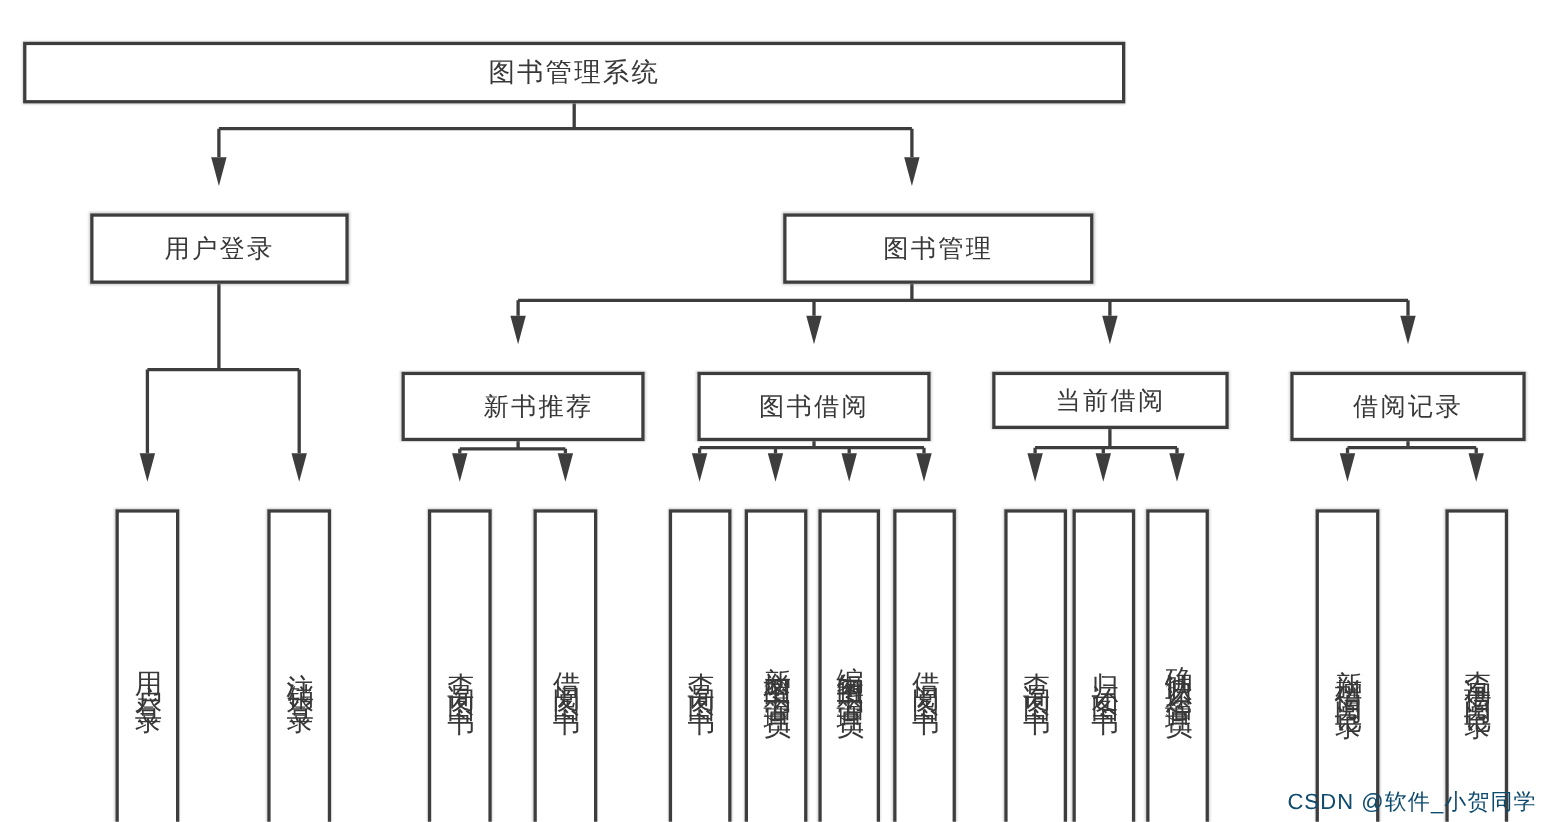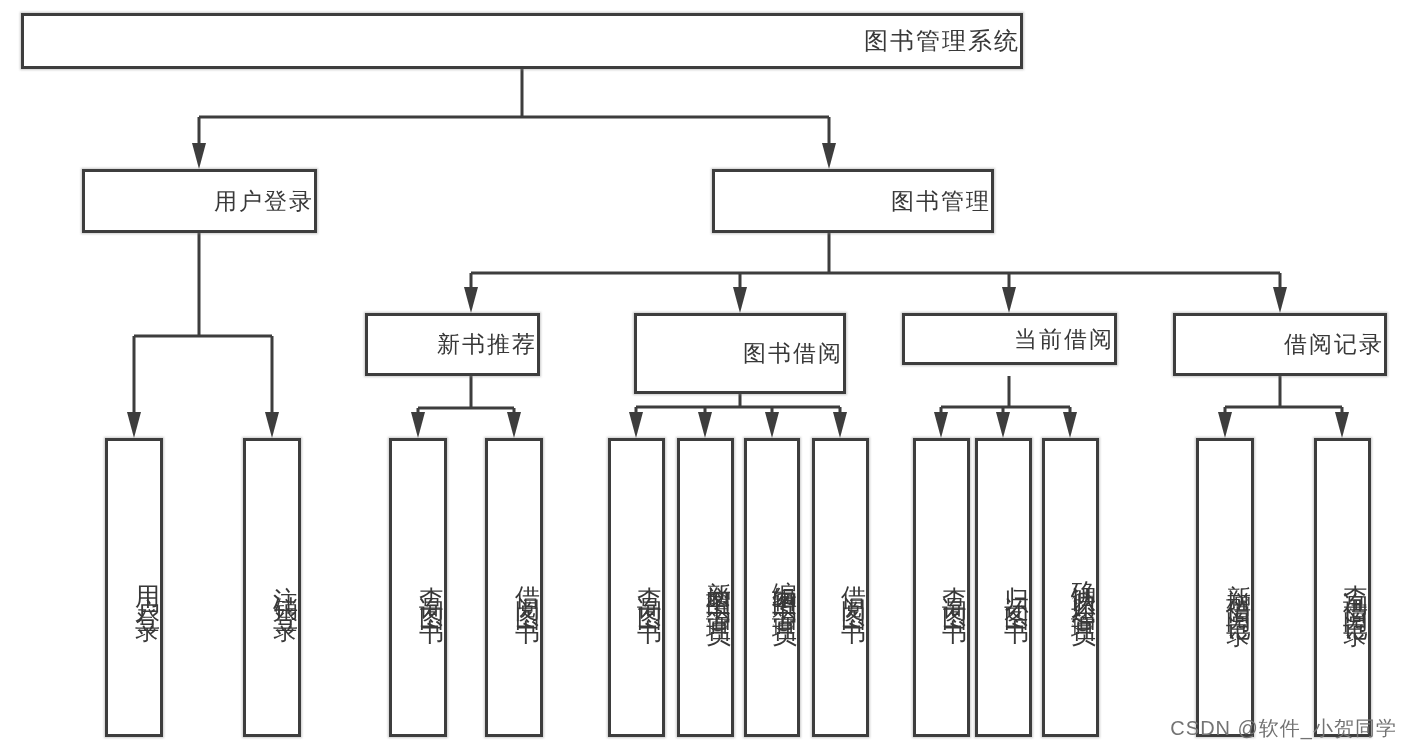--- a/index.html
+++ b/index.html
@@ -6,37 +6,38 @@
   body{
     width:1405px;height:747px;background:#ffffff;
     font-family:"Liberation Sans",sans-serif;
     position:relative;overflow:hidden;
   }
   .stage{position:absolute;inset:0;width:1405px;height:747px;}
   svg.connectors{position:absolute;left:0;top:0;z-index:1;}
   .node{
     position:absolute;box-sizing:border-box;background:#ffffff;
     border:3px solid #3d3d3d;z-index:2;
-    display:flex;align-items:center;justify-content:flex-end;
+    display:flex;align-items:center;justify-content:center;
     color:#383838;
     box-shadow:0 0 2px 1px rgba(140,140,140,0.45);
+    margin-top:25px;
   }
   .node .lbl{white-space:nowrap;}
   .root-node .lbl{font-size:24px;letter-spacing:2px;}
   .l2-node .lbl,.l3-node .lbl{font-size:23px;letter-spacing:2px;}
   .leaf-node .lbl{
     writing-mode:vertical-rl;text-orientation:mixed;
     font-size:25px;line-height:1;
   }
   .v4 .lbl{letter-spacing:11px;}
   .v6 .lbl{letter-spacing:8px;}
   .v9 .lbl{letter-spacing:6px;}
   .watermark{
     position:absolute;right:8px;bottom:5px;z-index:3;
-    font-size:20px;color:#737373;letter-spacing:1px;white-space:nowrap;
+    font-size:20px;color:#0c4a6e;letter-spacing:1px;white-space:nowrap;
   }
 </style>
 </head>
 <body>
 
 <div class="stage">
 
   <svg class="connectors" width="1405" height="747" viewBox="0 0 1405 747">
     <g stroke="#3d3d3d" stroke-width="3" fill="none">
 
@@ -81,24 +82,24 @@
     <span class="lbl">图书管理系统</span>
   </div>
 
   <div class="node l2-node" style="left:82px;top:169px;width:235px;height:64px;">
     <span class="lbl">用户登录</span>
   </div>
   <div class="node l2-node" style="left:712px;top:169px;width:282px;height:64px;">
     <span class="lbl">图书管理</span>
   </div>
 
-  <div class="node l3-node" style="left:365px;top:313px;width:175px;height:63px;padding-left:28px;">
+  <div class="node l3-node" style="left:365px;top:313px;width:221px;height:63px;padding-left:28px;">
     <span class="lbl">新书推荐</span>
   </div>
-  <div class="node l3-node" style="left:634px;top:313px;width:212px;height:81px;">
+  <div class="node l3-node" style="left:634px;top:313px;width:212px;height:63px;">
     <span class="lbl">图书借阅</span>
   </div>
   <div class="node l3-node" style="left:902px;top:313px;width:215px;height:52px;">
     <span class="lbl">当前借阅</span>
   </div>
   <div class="node l3-node" style="left:1173px;top:313px;width:214px;height:63px;">
     <span class="lbl">借阅记录</span>
   </div>
 
   <div class="node leaf-node v4" style="left:105px;top:438px;width:58px;height:299px;">

